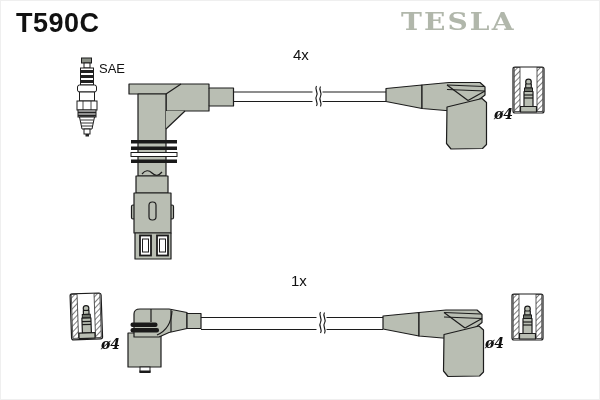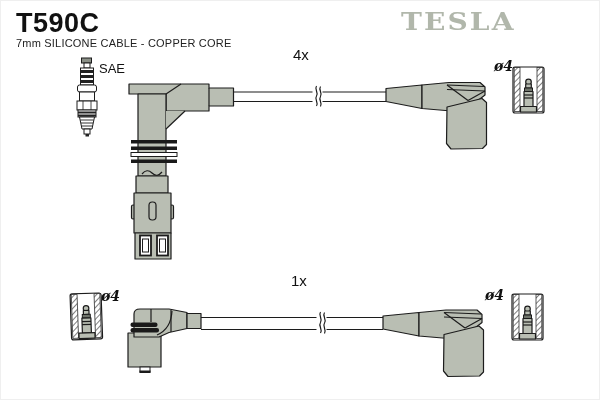--- a/index.html
+++ b/index.html
@@ -17,38 +17,37 @@
     font-family:"DejaVu Serif","Liberation Serif",serif;
     color:var(--brand-gray,#b1b7ab);letter-spacing:2px;
     transform:scale(1.04,.92);transform-origin:left top;
   }
   .qty{font-size:15px;color:#111;}
   .qty-top{left:292px;top:45px;}
   .qty-bottom{left:290px;top:271px;text-align:right;}
   .sae{left:98px;top:60px;font-size:13px;color:#111;}
   .dia{
     font-size:14px;font-weight:bold;font-style:italic;
-    font-family:"DejaVu Serif","Liberation Serif",serif;color:#111;
+    font-family:"DejaVu Serif","Liberation Serif",serif;color:#111;margin-top:48px;
   }
   .dia-tr{left:493px;top:57px;}
   .dia-bl{left:100px;top:287px;}
   .dia-br{left:484px;top:286px;}
   svg{position:absolute;left:0;top:0;}
   .part{fill:var(--part-fill,#b9beb3);stroke:var(--outline,#1c1c1c);stroke-width:1.2;stroke-linejoin:round;}
   .ln{stroke:var(--outline,#1c1c1c);fill:none;stroke-width:1.2;}
   .band{fill:var(--dark-band,#1a1a1a);}
   .wht{fill:#fff;}
 </style>
 </head>
 <body>
 
 <div class="canvas">
 
   <div class="abs part-number">T590C</div>
-  <div class="abs subtitle">7mm SILICONE CABLE - COPPER CORE</div>
   <div class="abs brand">TESLA</div>
 
   <div class="abs sae">SAE</div>
   <div class="abs qty qty-top">4x</div>
   <div class="abs qty qty-bottom">1x</div>
   <div class="abs dia dia-tr">ø4</div>
   <div class="abs dia dia-bl">ø4</div>
   <div class="abs dia dia-br">ø4</div>
 
   <svg width="600" height="400" viewBox="0 0 600 400">

